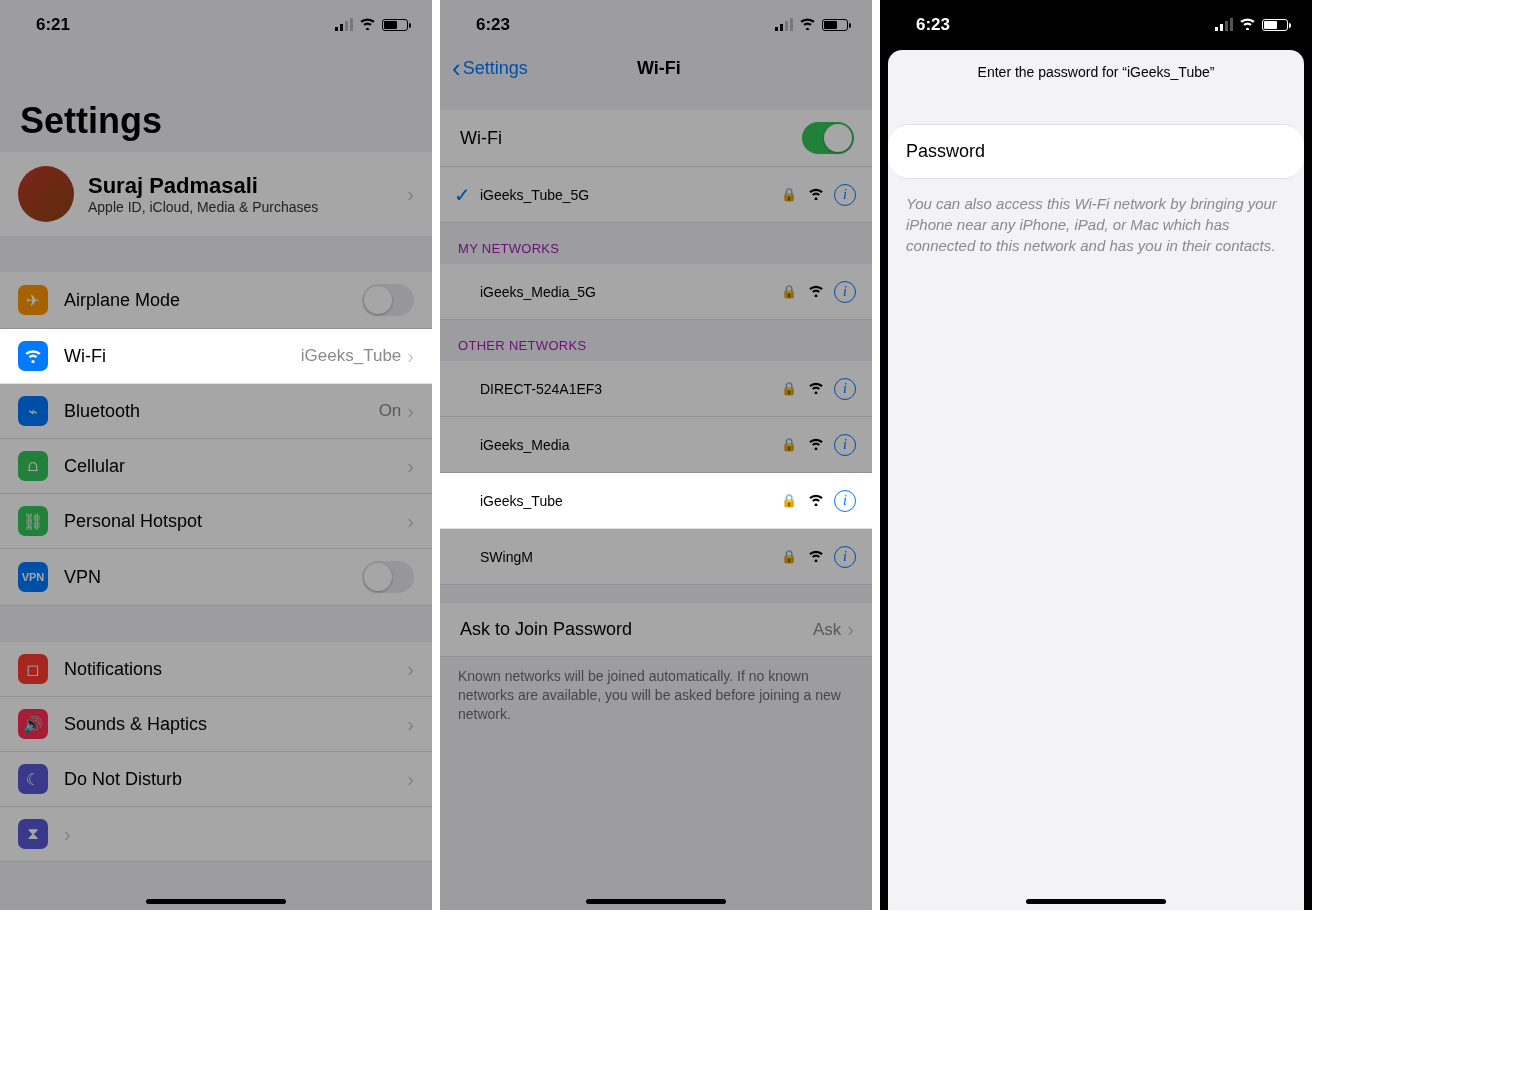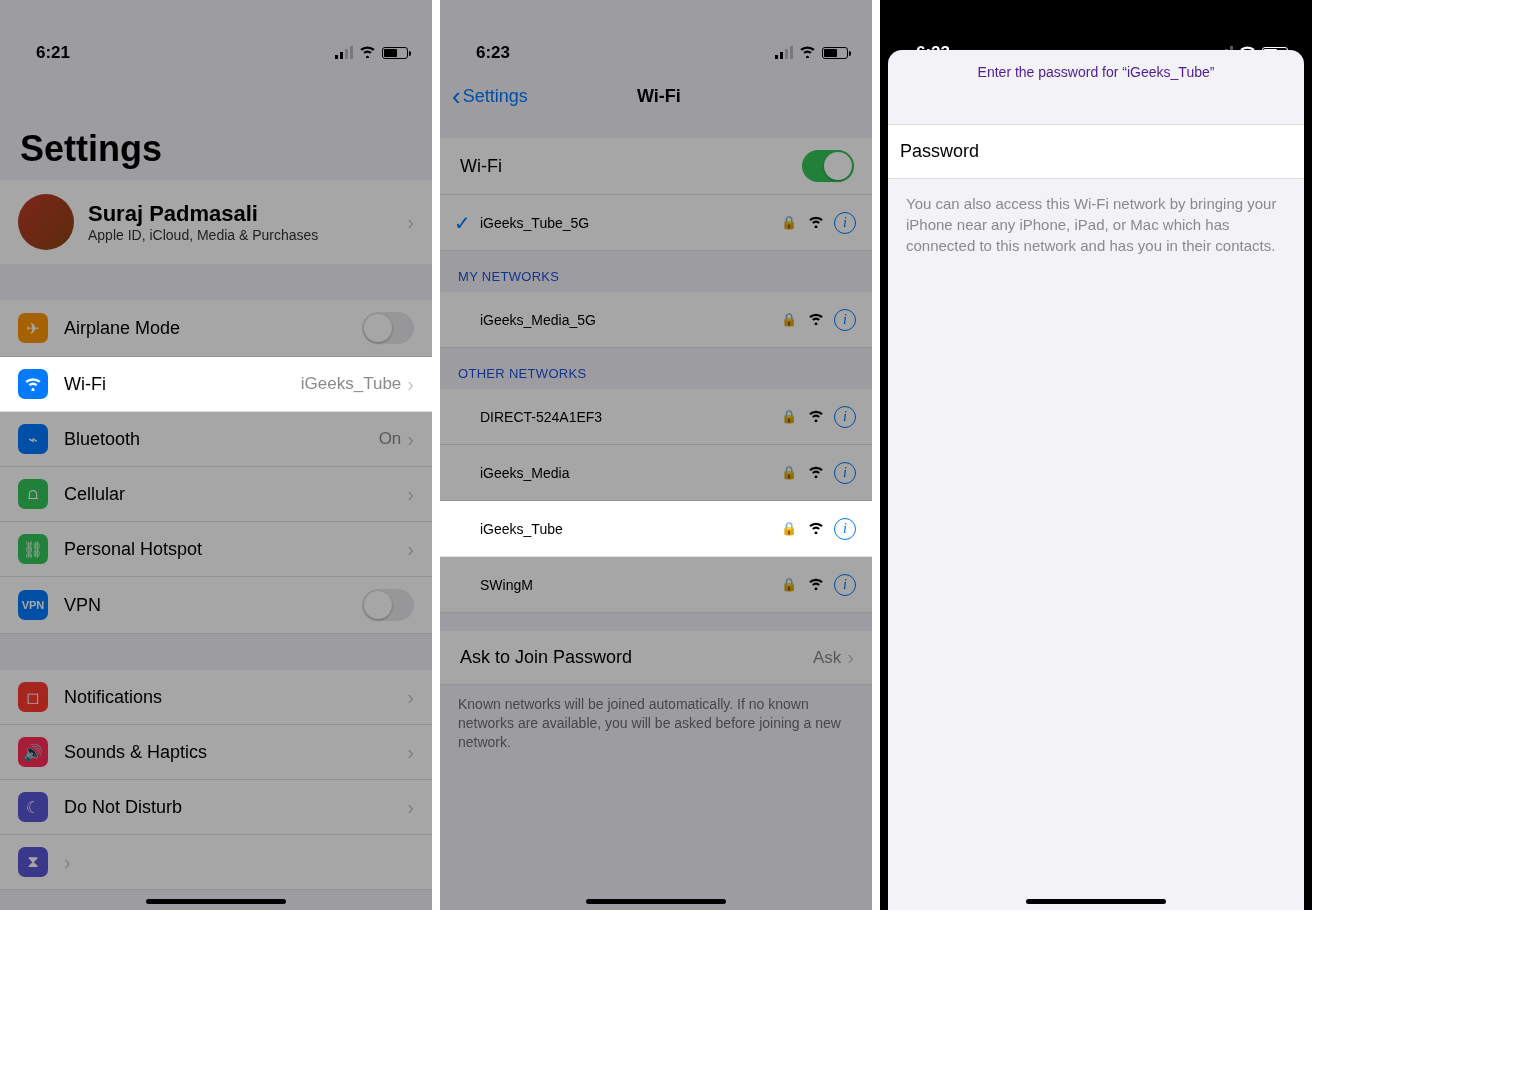--- a/index.html
+++ b/index.html
@@ -28,21 +28,20 @@
     pointer-events: none;
   }
   .status-bar {
     display: flex;
     justify-content: space-between;
     align-items: center;
     padding: 10px 24px 4px 36px;
     height: 44px;
     font-size: 17px;
     font-weight: 600;
-    margin-top: 28px;
   }
   .sb-right { display: flex; gap: 6px; align-items: center; }
   .sig-bars { display: flex; gap: 2px; align-items: flex-end; height: 12px; }
   .sig-bars span { width: 3px; background: #000; }
   .sig-bars span:nth-child(1){height:4px;}
   .sig-bars span:nth-child(2){height:7px;}
   .sig-bars span:nth-child(3){height:10px;background:#bbb;}
   .sig-bars span:nth-child(4){height:13px;background:#bbb;}
   .battery {
     width: 26px; height: 12px; border:1.5px solid #000; border-radius:3px;
@@ -108,21 +107,21 @@
 
   .highlight { position: relative; z-index: 10; background: #fff; }
 
   
   .navbar {
     display:flex; align-items:center; padding: 8px 12px;
     background:#f2f2f7; height:48px;
   }
   .navbar .back { color:#007aff; font-size:18px; display:flex; align-items:center; gap:2px;}
   .navbar .title { flex:1; text-align:center; font-size:18px; font-weight:600; margin-right:70px;}
-  .sect-header { font-size:13px; color:#1d4ed8; padding: 18px 18px 8px; text-transform:uppercase; letter-spacing:0.3px;}
+  .sect-header { font-size:13px; color:#a21caf; padding: 18px 18px 8px; text-transform:uppercase; letter-spacing:0.3px;}
   .net-row {
     display:flex; align-items:center; padding:14px 16px 14px 40px;
     background:#fff; border-bottom:1px solid #e0e0e3; min-height:56px;
   }
   .net-row .check { position:absolute; left:14px; color:#007aff; font-size:20px;}
   .net-row { position:relative;}
   .net-row .name { flex:1; font-size:14px; }
   .net-icons { display:flex; gap:10px; align-items:center; }
   .lock-ic { font-size:13px; }
   .wifi-ic { font-size:15px; }
@@ -137,28 +136,28 @@
   .phone3 { background:#000; }
   .phone3 .status-bar { color:#fff; }
   .phone3 .sig-bars span{background:#fff;}
   .phone3 .sig-bars span:nth-child(3),.phone3 .sig-bars span:nth-child(4){background:#555;}
   .phone3 .battery{border-color:#fff;} .phone3 .battery::after{background:#fff;} .phone3 .battery .fill{background:#fff;}
   .sheet {
     position:absolute; left:8px; right:8px; top:50px; bottom:0;
     background:#f2f2f7; border-radius:14px 14px 0 0;
     display:flex; flex-direction:column;
   }
-  .sheet-sub { text-align:center; font-size:14px; padding:14px 10px; color:#4c1d95;}
+  .sheet-sub { text-align:center; font-size:14px; padding:14px 10px; color:#000000;}
   .sheet-head { display:flex; align-items:center; padding:10px 18px; border-bottom:1px solid #e0e0e3;}
   .sheet-head .cancel { color:#007aff; font-size:18px; }
   .sheet-head .stitle { flex:1; text-align:center; font-size:18px; font-weight:600;}
   .sheet-head .join { color:#c7c7cc; font-size:18px; }
-  .pw-row { background:#fff; padding:16px 12px; border-top:1px solid #e0e0e3; border-bottom:1px solid #e0e0e3; margin-top:30px;}
+  .pw-row { background:#fff; padding:16px 18px; border-top:1px solid #e0e0e3; border-bottom:1px solid #e0e0e3; margin-top:30px;border-radius:21px;}
   .pw-row .lbl { font-size:18px; }
-  .hint { font-size:15px; color:#8a8a8e; padding:14px 18px; line-height:1.4;}
+  .hint { font-size:15px; color:#8a8a8e; padding:14px 18px; line-height:1.4;font-style:italic;}
 
   .home-ind {
     position:absolute; bottom:6px; left:50%; transform:translateX(-50%);
     width:140px; height:5px; background:#000; border-radius:3px;
   }
   .phone3 .home-ind{background:#000;}
 </style>
 </head>
 <body>
 

